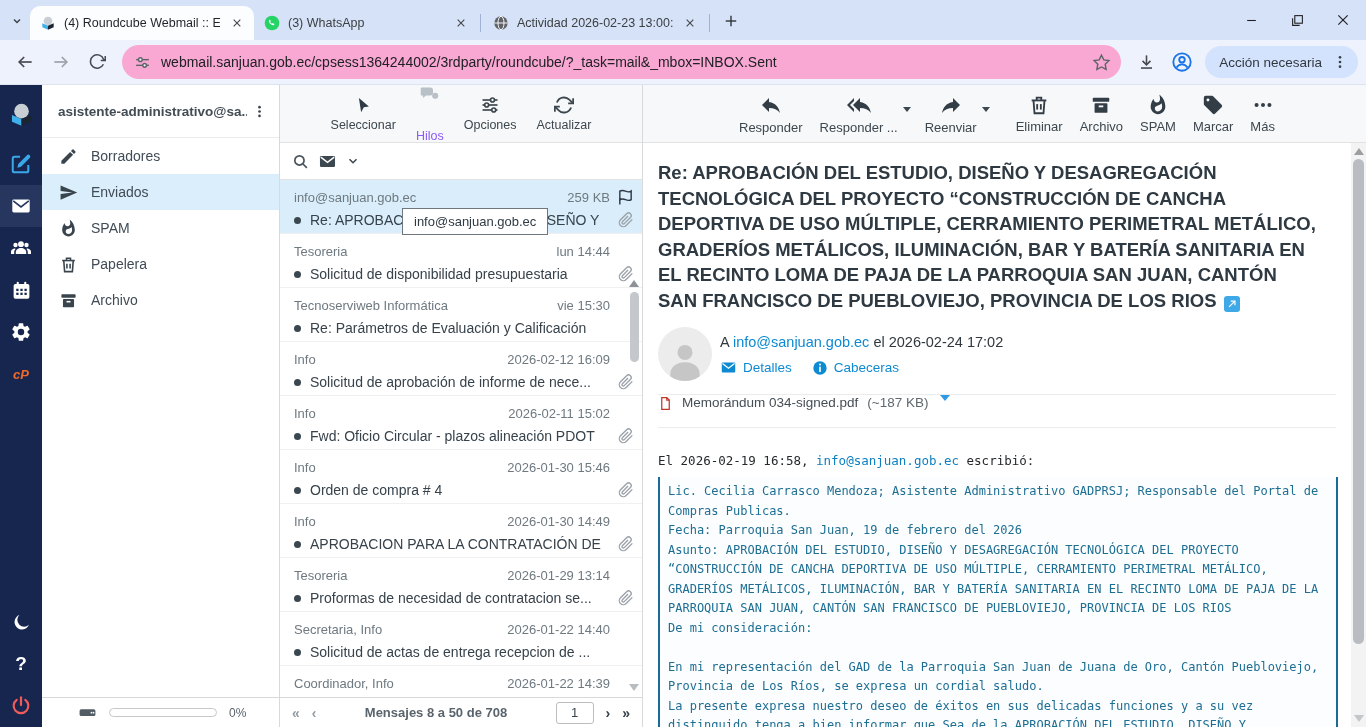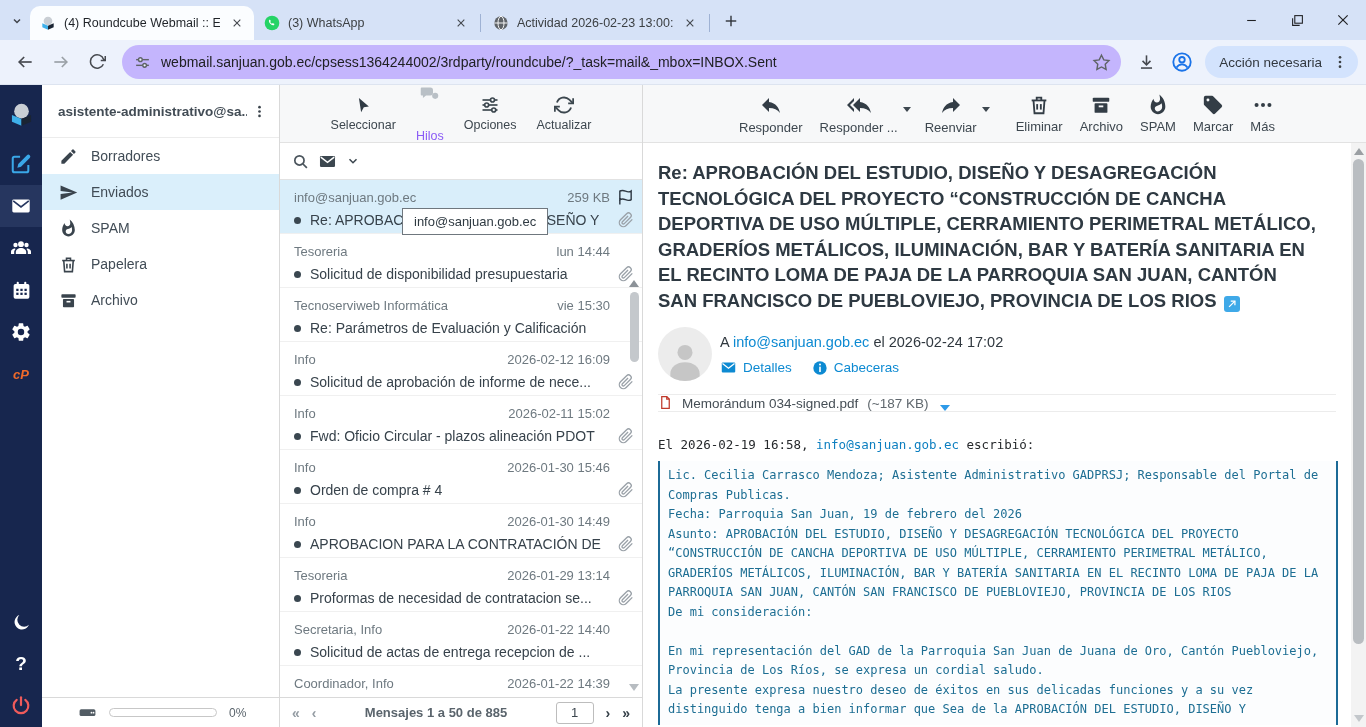--- a/index.html
+++ b/index.html
@@ -28,21 +28,21 @@
   .win-controls { position:absolute; right:0; top:0; height:40px; display:flex; }
   .win-btn { width:46px; height:40px; display:flex; align-items:center; justify-content:center; color:#202124; }
 
   .browser-toolbar {
     height:45px; background:#edf2fc; display:flex; align-items:center; padding:0 8px; gap:2px;
     border-bottom:1px solid #dde4f0;
   }
   .nav-btn { width:34px; height:34px; display:flex; align-items:center; justify-content:center; color:#46494f; }
   .nav-btn.disabled { color:#9aa0a6; }
   .omnibox {
-    flex:1; height:34px; background:#c4b5fd; border-radius:17px; display:flex; align-items:center;
+    flex:1; height:34px; background:#f9a8d4; border-radius:17px; display:flex; align-items:center;
     padding:0 10px 0 12px; margin:0 6px; min-width:0;
   }
   .omni-url { flex:1; font-size:14px; color:#202124; white-space:nowrap; overflow:hidden; margin-left:10px; }
   .chip {
     height:32px; background:#d3e3fd; border-radius:16px; display:flex; align-items:center;
     padding:0 6px 0 14px; gap:6px; font-size:13.5px; color:#32383f; margin-left:4px;
   }
 
   
   .app { display:flex; height:642px; position:relative; background:#fff; }
@@ -114,21 +114,21 @@
   .caret-after { position:absolute; right:-13px; top:14px; width:0; height:0; border-left:4px solid transparent; border-right:4px solid transparent; border-top:5px solid #3d474f; }
   .view-scroll { flex:1; overflow:hidden; padding:17px 30px 0 15px; position:relative; }
   .subject { margin:0; font-size:18.5px; line-height:25.5px; font-weight:bold; color:#2e3942; max-width:660px; }
   .extlink { display:inline-flex; width:16px; height:16px; background:#3fa9e8; border-radius:3px; vertical-align:-2px; margin-left:7px; align-items:center; justify-content:center; }
   .sender-row { display:flex; gap:8px; margin-top:14px; }
   .avatar { width:54px; height:54px; border-radius:50%; background:#ececec; overflow:hidden; display:flex; align-items:flex-end; justify-content:center; flex:0 0 auto; }
   .meta-line1 { font-size:14.5px; color:#30383f; margin-top:7px; }
   .meta-line1 a, .blue-link { color:#0d8ad2; text-decoration:none; }
   .meta-line2 { display:flex; gap:20px; margin-top:9px; font-size:13.5px; align-items:center; }
   .meta-link { display:flex; gap:6px; align-items:center; color:#0d8ad2; }
-  .attachment-row { margin-top:13px; height:18px; border-top:1px solid #ececec; border-bottom:1px solid #ececec; display:flex; align-items:flex-end; gap:9px; font-size:13.5px; color:#454e55; }
+  .attachment-row { margin-top:13px; height:34px; border-top:1px solid #ececec; border-bottom:1px solid #ececec; display:flex; align-items:flex-start; gap:9px; font-size:13.5px; color:#454e55; }
   .att-size { color:#60686e; }
   .att-caret { width:0; height:0; border-left:5px solid transparent; border-right:5px solid transparent; border-top:6px solid #2d9ae8; margin-left:2px; }
   .quote-header { margin-top:25px; font-family:"DejaVu Sans Mono", monospace; font-size:12.5px; color:#26292c; white-space:nowrap; overflow:hidden; }
   .quote-header a { color:#0d7fc0; text-decoration:none; }
   blockquote.quote { margin:9px 0 0 0; border-left:2px solid #1c6a96; border-right:2px solid #1c6a96; padding:5px 8px; width:680px; background:#fcfdfe; overflow:hidden; }
   .quote pre { margin:0; font-family:"DejaVu Sans Mono", monospace; font-size:12px; line-height:19.5px; color:#1d6e93; white-space:pre; overflow:hidden; }
 
   
   .vscrollbar { position:absolute; right:0; top:58px; bottom:0; width:15px; background:#f3f3f3; }
   .vs-up { position:absolute; top:5px; left:2.5px; width:0; height:0; border-left:5px solid transparent; border-right:5px solid transparent; border-bottom:7px solid #9b9fa3; }
@@ -738,21 +738,21 @@
       <div class="list-scroll-up"></div>
       <div class="list-scroll-thumb"></div>
     </div>
 
     <div class="tooltip">info@sanjuan.gob.ec</div>
     <div class="list-scroll-down"></div>
 
     <div class="pagination">
       <span class="pg-arrow muted">«</span>
       <span class="pg-arrow muted">‹</span>
-      <span class="pg-label">Mensajes 1 a 50 de 885</span>
+      <span class="pg-label">Mensajes 8 a 50 de 708</span>
       <input class="pg-input" value="1" style="">
       <span class="pg-arrow">›</span>
       <span class="pg-arrow">»</span>
     </div>
   </div>
 
   <div class="view">
     <div class="view-toolbar">
       <div class="vbtn">
         <span class="ico">

